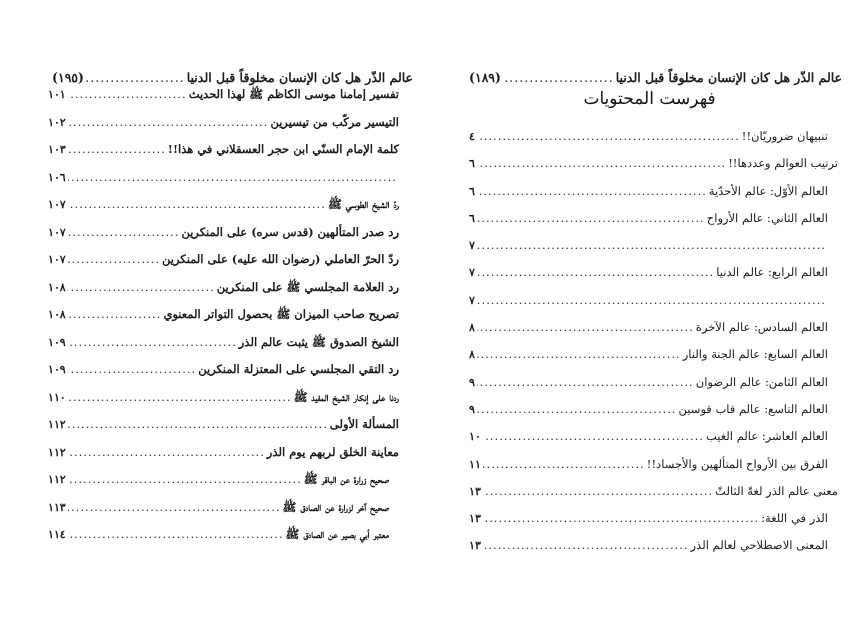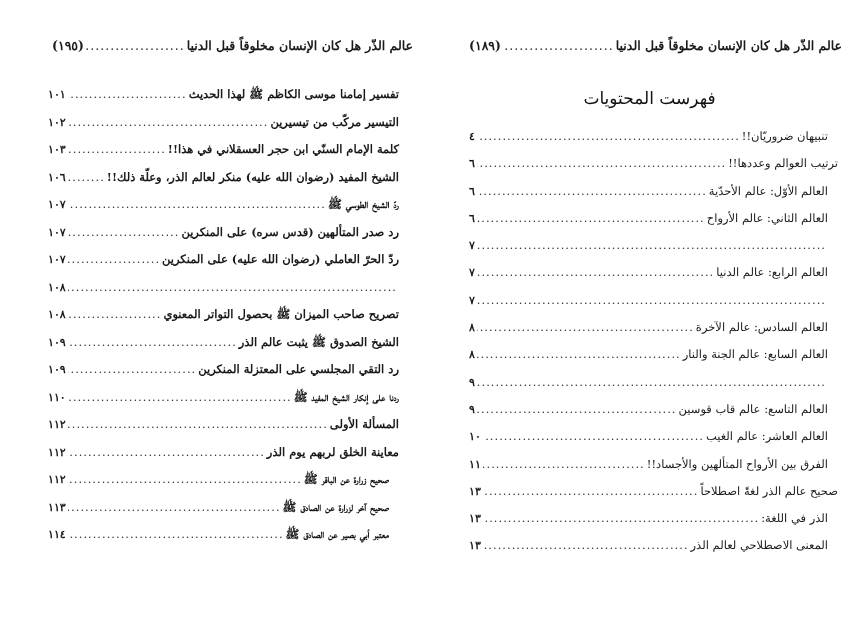--- a/index.html
+++ b/index.html
@@ -44,21 +44,21 @@
       white-space: nowrap;
       margin: 0 2px;
       color: #333;
       font-weight: normal;
       letter-spacing: 1px;
     }
     .leader::after {
       content: "....................................................................................................................................................................................................................................................";
     }
     .header-title { flex: 0 0 auto; }
-    .header-page { flex: 0 0 auto; direction: ltr; }
+    .header-page { flex: 0 0 auto; direction: ltr; margin-top: 32px; }
 
     .toc-title {
       position: absolute;
       top: 88px;
       left: 0;
       right: 0;
       text-align: center;
       font-size: 17px;
       font-weight: normal;
       color: #111;
@@ -114,40 +114,40 @@
         <span class="entry-text">التيسير مركّب من تيسيرين</span>
         <span class="leader"></span>
         <span class="entry-page">١٠٢</span>
       </li>
     <li class="toc-entry indent-0">
         <span class="entry-text">كلمة الإمام السنّي ابن حجر العسقلاني في هذا!!</span>
         <span class="leader"></span>
         <span class="entry-page">١٠٣</span>
       </li>
     <li class="toc-entry indent-0">
-        <span class="entry-text">الشيخ المفيد (رضوان الله عليه) منكر لعالم الذر، وعلّة ذلك!!</span>
         <span class="leader"></span>
         <span class="entry-page">١٠٦</span>
       </li>
     <li class="toc-entry indent-0">
         <span class="entry-text">ردّ الشيخ الطوسي ﷺ</span>
         <span class="leader"></span>
         <span class="entry-page">١٠٧</span>
       </li>
     <li class="toc-entry indent-0">
         <span class="entry-text">رد صدر المتألهين (قدس سره) على المنكرين</span>
         <span class="leader"></span>
         <span class="entry-page">١٠٧</span>
       </li>
     <li class="toc-entry indent-0">
         <span class="entry-text">ردّ الحرّ العاملي (رضوان الله عليه) على المنكرين</span>
         <span class="leader"></span>
         <span class="entry-page">١٠٧</span>
       </li>
     <li class="toc-entry indent-0">
+        <span class="entry-text">رد العلامة المجلسي ﷺ على المنكرين</span>
         <span class="leader"></span>
         <span class="entry-page">١٠٨</span>
       </li>
     <li class="toc-entry indent-0">
         <span class="entry-text">تصريح صاحب الميزان ﷺ بحصول التواتر المعنوي</span>
         <span class="leader"></span>
         <span class="entry-page">١٠٨</span>
       </li>
     <li class="toc-entry indent-0">
         <span class="entry-text">الشيخ الصدوق ﷺ يثبت عالم الذر</span>
@@ -239,40 +239,41 @@
         <span class="entry-text">العالم السادس: عالم الآخرة</span>
         <span class="leader"></span>
         <span class="entry-page">٨</span>
       </li>
     <li class="toc-entry indent-1">
         <span class="entry-text">العالم السابع: عالم الجنة والنار</span>
         <span class="leader"></span>
         <span class="entry-page">٨</span>
       </li>
     <li class="toc-entry indent-1">
+        <span class="entry-text">العالم الثامن: عالم الرضوان</span>
         <span class="leader"></span>
         <span class="entry-page">٩</span>
       </li>
     <li class="toc-entry indent-1">
         <span class="entry-text">العالم التاسع: عالم قاب قوسين</span>
         <span class="leader"></span>
         <span class="entry-page">٩</span>
       </li>
     <li class="toc-entry indent-1">
         <span class="entry-text">العالم العاشر: عالم الغيب</span>
         <span class="leader"></span>
         <span class="entry-page">١٠</span>
       </li>
     <li class="toc-entry indent-1">
         <span class="entry-text">الفرق بين الأرواح المتألهين والأجساد!!</span>
         <span class="leader"></span>
         <span class="entry-page">١١</span>
       </li>
     <li class="toc-entry indent-0">
-        <span class="entry-text">صحيح عالم الذر لغةً اصطلاحاً</span>
+        <span class="entry-text">معنى عالم الذر لغةً الثالثً</span>
         <span class="leader"></span>
         <span class="entry-page">١٣</span>
       </li>
     <li class="toc-entry indent-1">
         <span class="entry-text">الذر في اللغة:</span>
         <span class="leader"></span>
         <span class="entry-page">١٣</span>
       </li>
     <li class="toc-entry indent-1">
         <span class="entry-text">المعنى الاصطلاحي لعالم الذر</span>

